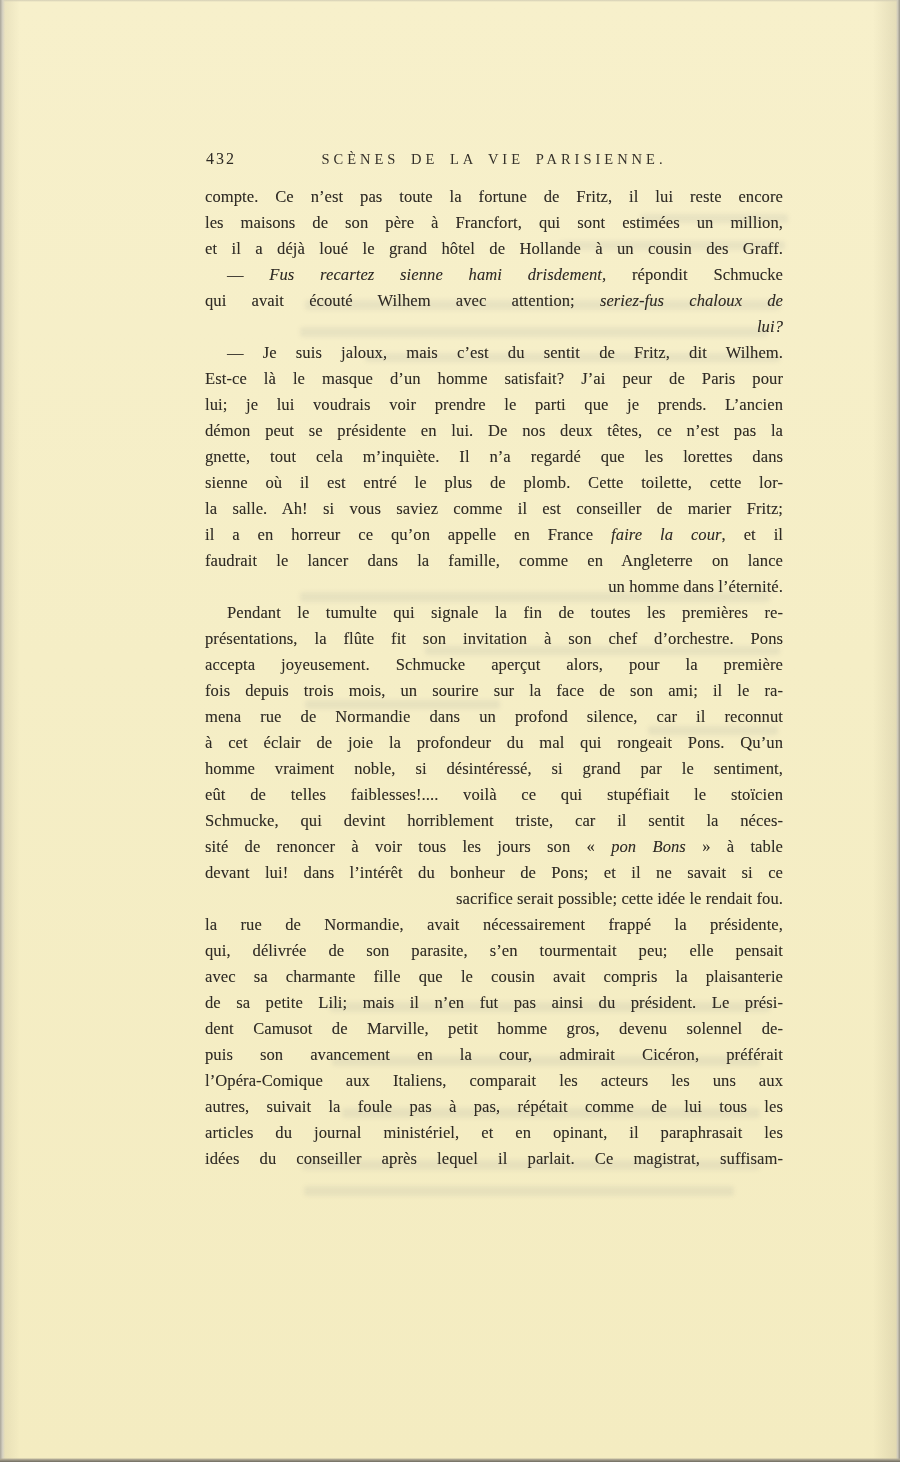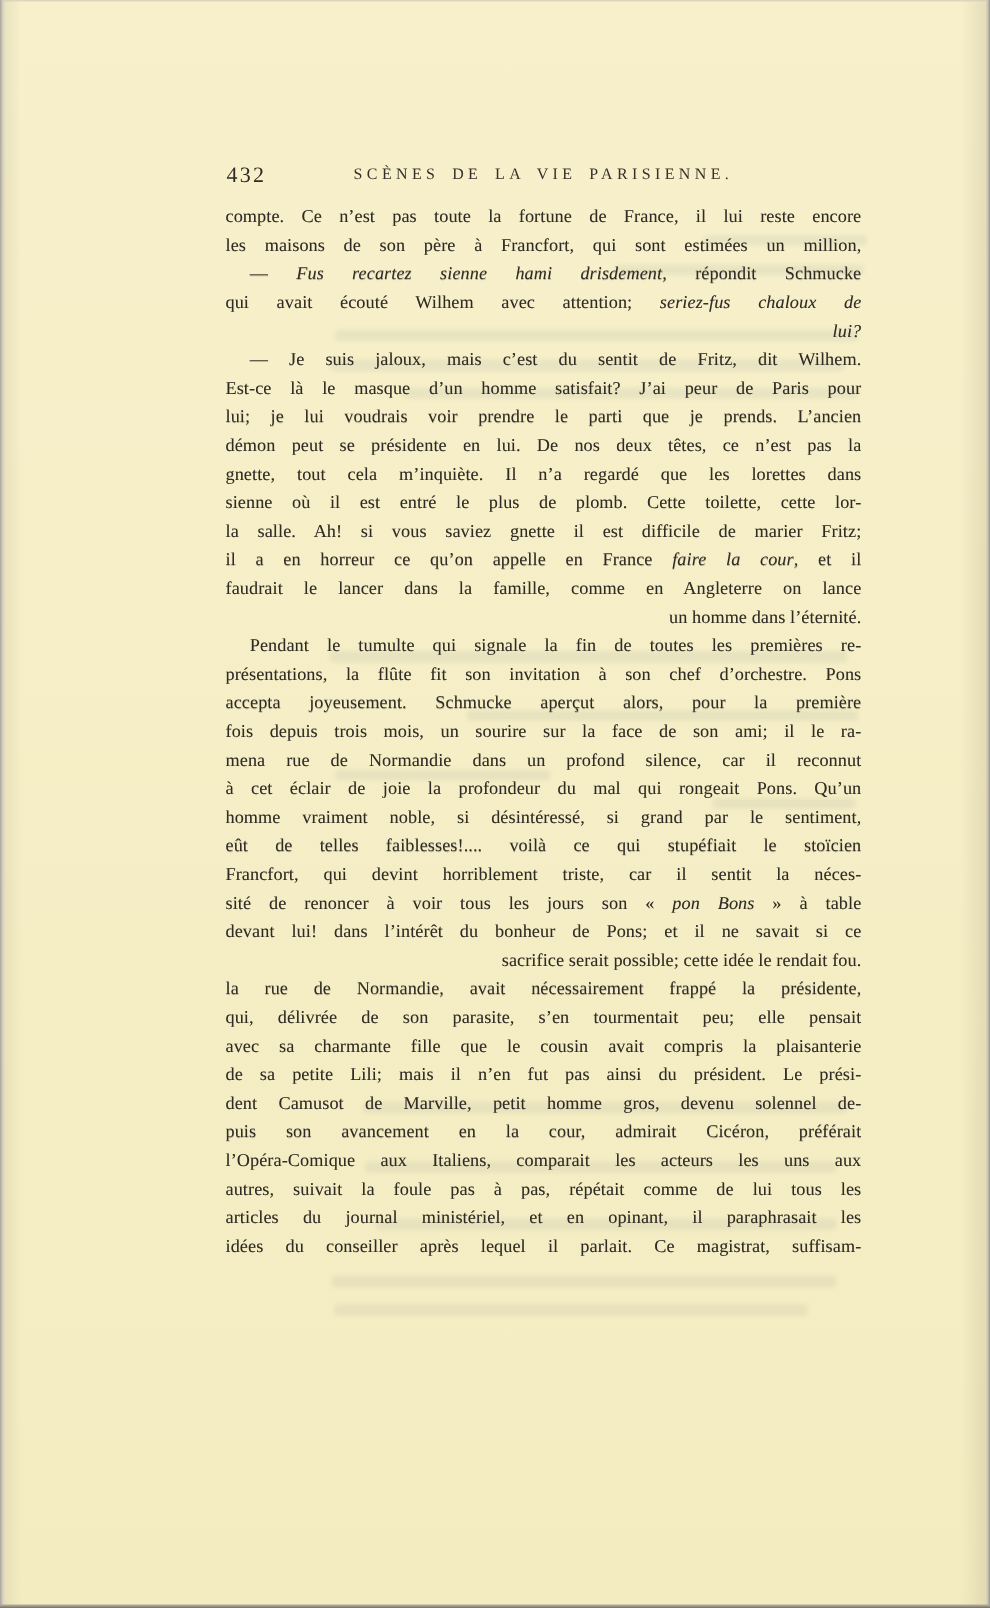--- a/index.html
+++ b/index.html
@@ -40,21 +40,21 @@
   .ghosts i:nth-of-type(8){top:700px;left:305px;width:195px;height:9px;}
   .ghosts i:nth-of-type(9){top:726px;left:648px;width:130px;height:9px;}
   .ghosts i:nth-of-type(10){top:1002px;left:330px;width:440px;height:10px;}
   .ghosts i:nth-of-type(11){top:1056px;left:332px;width:428px;height:10px;}
   .ghosts i:nth-of-type(12){top:1108px;left:342px;width:418px;height:10px;}
   .ghosts i:nth-of-type(13){top:1160px;left:302px;width:458px;height:10px;}
   .ghosts i:nth-of-type(14){top:1186px;left:304px;width:430px;height:10px;}
 
   
   .pagehead{position:absolute;left:205px;top:146px;width:578px;height:26px;}
-  .folio{position:absolute;left:1px;top:0;font-size:20px;line-height:26px;letter-spacing:2px;color:#2e2a24;}
+  .folio{position:absolute;left:1px;top:0;font-size:16px;line-height:26px;letter-spacing:2px;color:#2e2a24;}
   .running{width:100%;text-align:center;font-size:14.5px;line-height:27px;
     letter-spacing:4px;color:#35312a;word-spacing:4px;}
 
   
   .textblock{position:absolute;left:205px;top:184px;width:578px;
     font-size:16.5px;letter-spacing:.1px;
     text-shadow:.2px .2px 0 rgba(47,43,37,.30);}
   .para{margin:0;}
   .line{height:26px;line-height:26px;overflow:hidden;text-align:right;}
   .line.fill{text-align:justify;text-align-last:justify;text-justify:inter-word;}
@@ -83,50 +83,51 @@
     <i></i>
   </div>
 
   <header class="pagehead">
     <span class="folio">432</span>
     <div class="running">SCÈNES DE LA VIE PARISIENNE.</div>
   </header>
 
   <main class="textblock">
       <div class="para">
-        <div class="line fill"><span>compte. Ce n’est pas toute la fortune de France, il lui reste encore</span></div>
+        <div class="line fill"><span>compte. Ce n’est pas toute la fortune de Fritz, il lui reste encore</span></div>
         <div class="line fill"><span>les maisons de son père à Francfort, qui sont estimées un million,</span></div>
+        <div class="line fill"><span>et il a déjà loué le grand hôtel de Hollande à un cousin des Graff.</span></div>
       </div>
       <div class="para">
         <div class="line fill first"><span>— </span><span class="it">Fus recartez sienne hami drisdement,</span><span> répondit Schmucke</span></div>
         <div class="line fill"><span>qui avait écouté Wilhem avec attention; </span><span class="it">seriez-fus chaloux de</span></div>
         <div class="line"><span class="it">lui?</span></div>
       </div>
       <div class="para">
         <div class="line fill first"><span>— Je suis jaloux, mais c’est du sentit de Fritz, dit Wilhem.</span></div>
         <div class="line fill"><span>Est-ce là le masque d’un homme satisfait? J’ai peur de Paris pour</span></div>
         <div class="line fill"><span>lui; je lui voudrais voir prendre le parti que je prends. L’ancien</span></div>
         <div class="line fill"><span>démon peut se présidente en lui. De nos deux têtes, ce n’est pas la</span></div>
         <div class="line fill"><span>gnette, tout cela m’inquiète. Il n’a regardé que les lorettes dans</span></div>
         <div class="line fill"><span>sienne où il est entré le plus de plomb. Cette toilette, cette lor-</span></div>
-        <div class="line fill"><span>la salle. Ah! si vous saviez gnette il est difficile de marier Fritz;</span></div>
+        <div class="line fill"><span>la salle. Ah! si vous saviez comme il est conseiller de marier Fritz;</span></div>
         <div class="line fill"><span>il a en horreur ce qu’on appelle en France </span><span class="it">faire la cour</span><span>, et il</span></div>
         <div class="line fill"><span>faudrait le lancer dans la famille, comme en Angleterre on lance</span></div>
         <div class="line"><span>un homme dans l’éternité.</span></div>
       </div>
       <div class="para">
         <div class="line fill first"><span>Pendant le tumulte qui signale la fin de toutes les premières re-</span></div>
         <div class="line fill"><span>présentations, la flûte fit son invitation à son chef d’orchestre. Pons</span></div>
         <div class="line fill"><span>accepta joyeusement. Schmucke aperçut alors, pour la première</span></div>
         <div class="line fill"><span>fois depuis trois mois, un sourire sur la face de son ami; il le ra-</span></div>
         <div class="line fill"><span>mena rue de Normandie dans un profond silence, car il reconnut</span></div>
         <div class="line fill"><span>à cet éclair de joie la profondeur du mal qui rongeait Pons. Qu’un</span></div>
         <div class="line fill"><span>homme vraiment noble, si désintéressé, si grand par le sentiment,</span></div>
         <div class="line fill"><span>eût de telles faiblesses!.... voilà ce qui stupéfiait le stoïcien</span></div>
-        <div class="line fill"><span>Francfort, qui devint horriblement triste, car il sentit la néces-</span></div>
+        <div class="line fill"><span>Schmucke, qui devint horriblement triste, car il sentit la néces-</span></div>
         <div class="line fill"><span>sité de renoncer à voir tous les jours son « </span><span class="it">pon Bons</span><span> » à table</span></div>
         <div class="line fill"><span>devant lui! dans l’intérêt du bonheur de Pons; et il ne savait si ce</span></div>
         <div class="line"><span>sacrifice serait possible; cette idée le rendait fou.</span></div>
       </div>
       <div class="para">
         <div class="line fill"><span>la rue de Normandie, avait nécessairement frappé la présidente,</span></div>
         <div class="line fill"><span>qui, délivrée de son parasite, s’en tourmentait peu; elle pensait</span></div>
         <div class="line fill"><span>avec sa charmante fille que le cousin avait compris la plaisanterie</span></div>
         <div class="line fill"><span>de sa petite Lili; mais il n’en fut pas ainsi du président. Le prési-</span></div>
         <div class="line fill"><span>dent Camusot de Marville, petit homme gros, devenu solennel de-</span></div>

